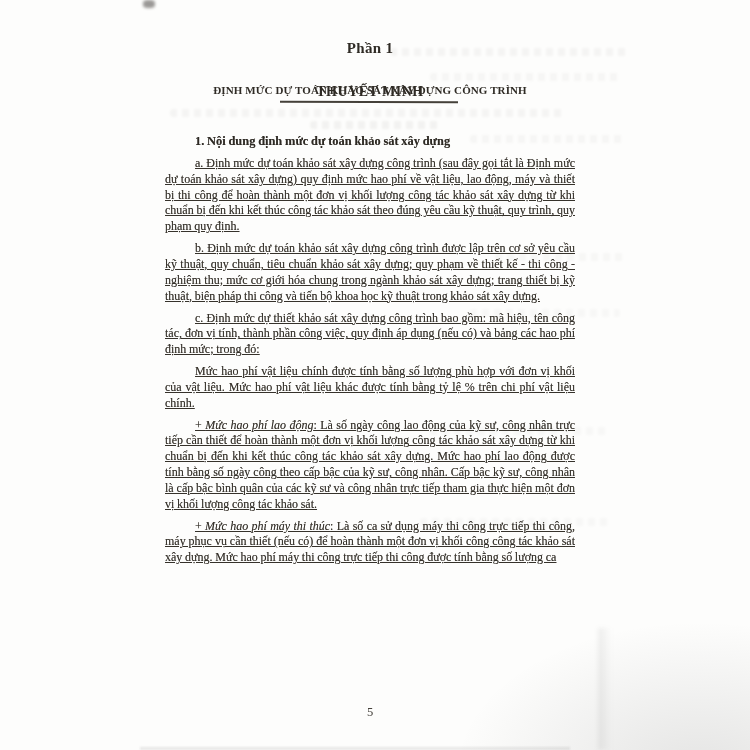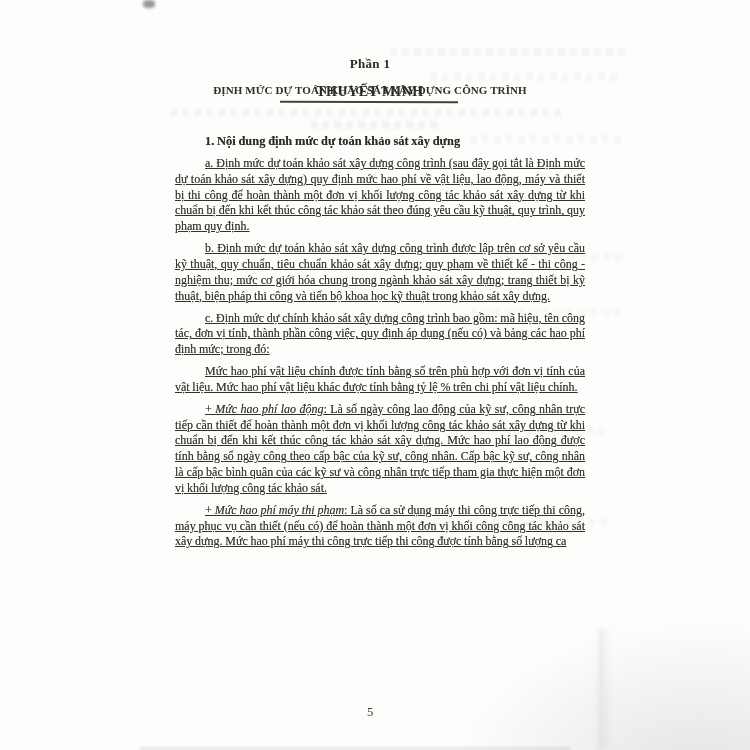--- a/index.html
+++ b/index.html
@@ -7,30 +7,30 @@
     width:750px;height:750px;position:relative;overflow:hidden;
     background:#fdfdfc;
     font-family:"Liberation Serif","DejaVu Serif",serif;
   }
   .page{position:absolute;inset:0;background:#fdfdfc;}
   
   .center-line{
     position:absolute;left:165px;width:410px;text-align:center;
     font-weight:bold;color:#2f2b25;
   }
-  .part-label{top:56px;font-size:13px;letter-spacing:.3px;}
+  .part-label{top:40px;font-size:15px;letter-spacing:.3px;}
   .title-1{top:84px;font-size:14px;letter-spacing:.5px;}
   .title-2{top:84px;font-size:11px;letter-spacing:.1px;}
   .title-underline{
     position:absolute;left:280px;top:101px;width:178px;height:2px;
     background:#45413a;transform:rotate(.15deg);
   }
   
   .content{
-    position:absolute;left:175px;top:134px;width:410px;
+    position:absolute;left:165px;top:134px;width:410px;
     color:#36322b;font-size:12px;line-height:15.8px;
     text-align:justify;word-spacing:-.3px;
     text-shadow:0 0 .4px rgba(54,50,43,.55);
   }
   .section-heading{
     font-weight:bold;text-indent:30px;margin:0 0 6.2px 0;
     font-size:12.4px;color:#2e2a24;
   }
   .para{text-indent:30px;margin:0 0 6.2px 0;text-decoration:underline;}
   .italic{font-style:italic;}
@@ -86,26 +86,26 @@
   <div class="center-line title-2">ĐỊNH MỨC DỰ TOÁN KHẢO SÁT XÂY DỰNG CÔNG TRÌNH</div>
   <div class="title-underline"></div>
 
   <div class="content">
     <div class="section-heading">1. Nội dung định mức dự toán khảo sát xây dựng</div>
 
     <p class="para"><span>a. Định mức dự toán khảo sát xây dựng công trình (sau đây gọi tắt là Định mức dự toán khảo sát xây dựng) quy định mức hao phí về vật liệu, lao động, máy và thiết bị thi công để hoàn thành một đơn vị khối lượng công tác khảo sát xây dựng từ khi chuẩn bị đến khi kết thúc công tác khảo sát theo đúng yêu cầu kỹ thuật, quy trình, quy phạm quy định.</span></p>
 
     <p class="para"><span>b. Định mức dự toán khảo sát xây dựng công trình được lập trên cơ sở yêu cầu kỹ thuật, quy chuẩn, tiêu chuẩn khảo sát xây dựng; quy phạm về thiết kế - thi công - nghiệm thu; mức cơ giới hóa chung trong ngành khảo sát xây dựng; trang thiết bị kỹ thuật, biện pháp thi công và tiến bộ khoa học kỹ thuật trong khảo sát xây dựng.</span></p>
 
-    <p class="para"><span>c. Định mức dự chính khảo sát xây dựng công trình bao gồm: mã hiệu, tên công tác, đơn vị tính, thành phần công việc, quy định áp dụng (nếu có) và bảng các hao phí định mức; trong đó:</span></p>
+    <p class="para"><span>c. Định mức dự thiết khảo sát xây dựng công trình bao gồm: mã hiệu, tên công tác, đơn vị tính, thành phần công việc, quy định áp dụng (nếu có) và bảng các hao phí định mức; trong đó:</span></p>
 
 
 
 
-    <p class="para"><span>Mức hao phí vật liệu chính được tính bằng số trên phù hợp với đơn vị tính của vật liệu. Mức hao phí vật liệu khác được tính bằng tỷ lệ % trên chi phí vật liệu chính.</span></p>
+    <p class="para"><span>Mức hao phí vật liệu chính được tính bằng số lượng phù hợp với đơn vị khối của vật liệu. Mức hao phí vật liệu khác được tính bằng tỷ lệ % trên chi phí vật liệu chính.</span></p>
 
     <p class="para"><span>+ </span><span class="italic">Mức hao phí lao động</span><span>: Là số ngày công lao động của kỹ sư, công nhân trực tiếp cần thiết để hoàn thành một đơn vị khối lượng công tác khảo sát xây dựng từ khi chuẩn bị đến khi kết thúc công tác khảo sát xây dựng. Mức hao phí lao động được tính bằng số ngày công theo cấp bậc của kỹ sư, công nhân. Cấp bậc kỹ sư, công nhân là cấp bậc bình quân của các kỹ sư và công nhân trực tiếp tham gia thực hiện một đơn vị khối lượng công tác khảo sát.</span></p>
 
-    <p class="para"><span>+ </span><span class="italic">Mức hao phí máy thi phạm</span><span>: Là số ca sử dụng máy thi công trực tiếp thi công, máy phục vụ cần thiết (nếu có) để hoàn thành một đơn vị khối công công tác khảo sát xây dựng. Mức hao phí máy thi công trực tiếp thi công được tính bằng số lượng ca</span></p>
+    <p class="para"><span>+ </span><span class="italic">Mức hao phí máy thi thúc</span><span>: Là số ca sử dụng máy thi công trực tiếp thi công, máy phục vụ cần thiết (nếu có) để hoàn thành một đơn vị khối công công tác khảo sát xây dựng. Mức hao phí máy thi công trực tiếp thi công được tính bằng số lượng ca</span></p>
   </div>
 
   <div class="page-number">5</div>
 </div>
 
 </body></html>

